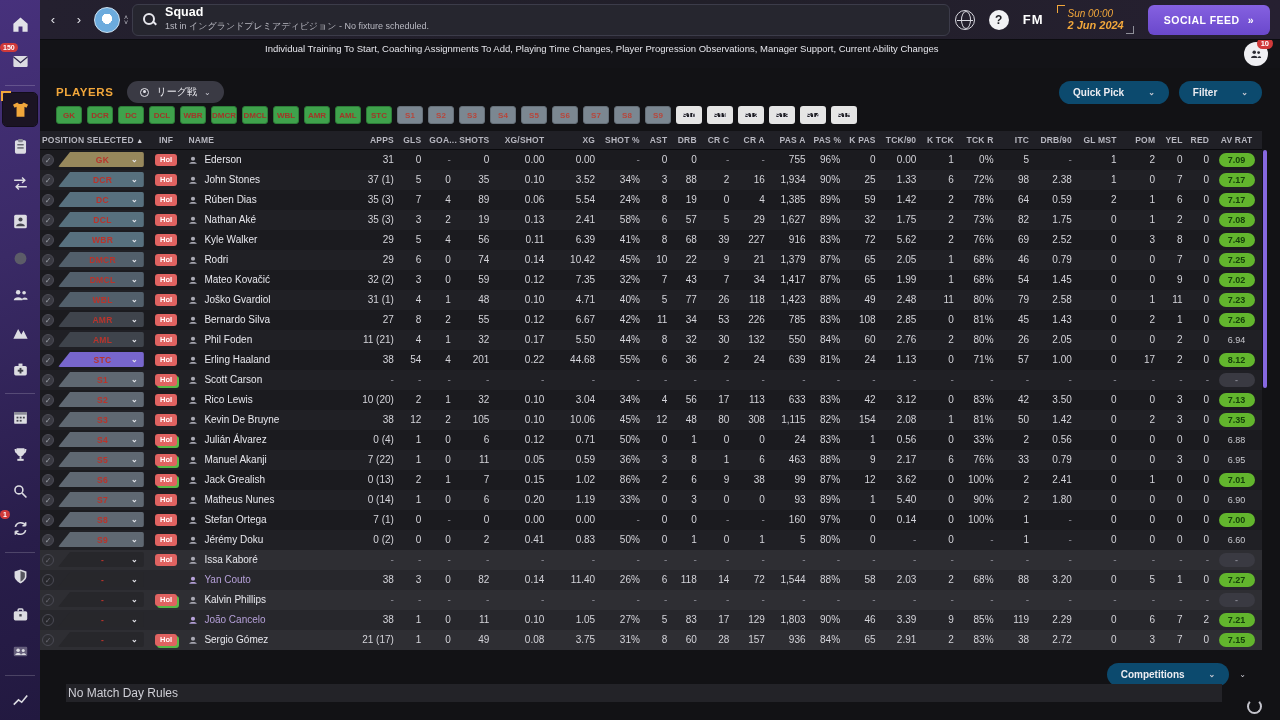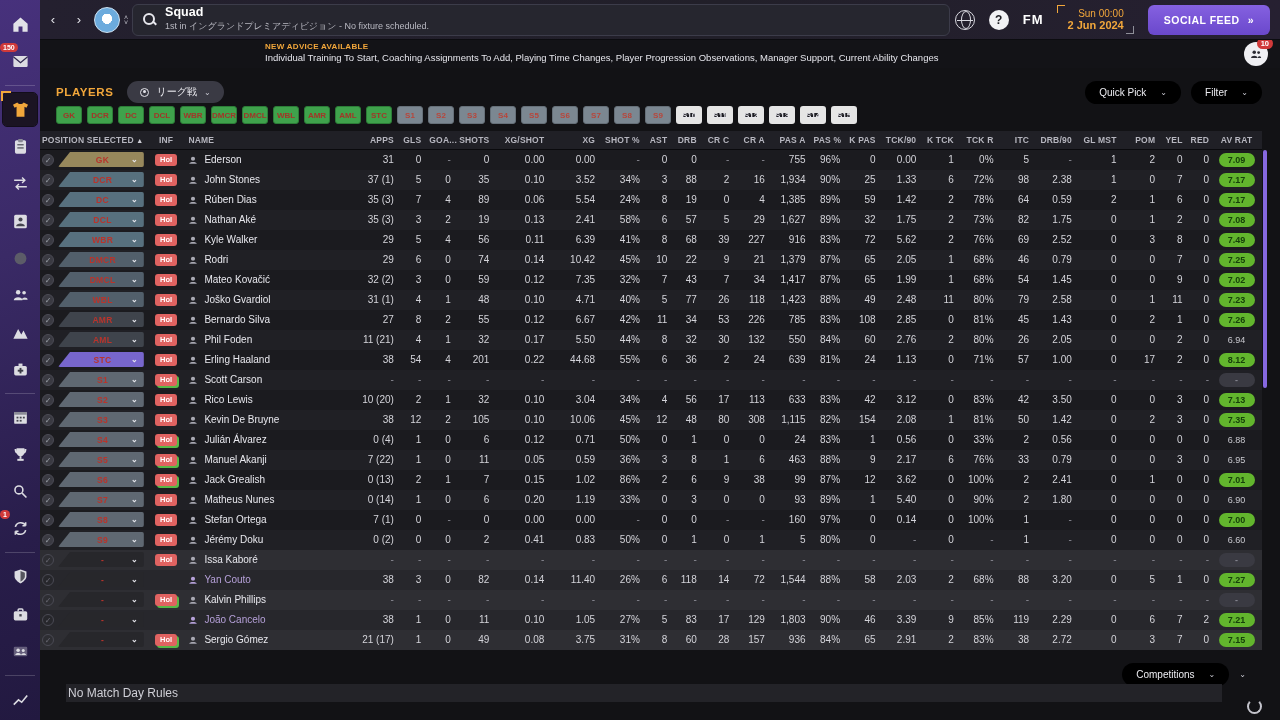--- a/index.html
+++ b/index.html
@@ -28,21 +28,21 @@
   .search-glyph:after{content:"";position:absolute;left:9px;top:9px;width:5px;height:2px;background:#e8e8ee;transform:rotate(45deg);}
   .ttl{font-size:12.5px;font-weight:bold;color:#fff;line-height:13px;}
   .sub{font-size:9px;color:#b9b9c2;margin-top:1px;}
   .tb-right{display:flex;align-items:center;margin-left:auto;gap:14px;padding-right:10px;}
   .circ-ico{width:20px;height:20px;border-radius:50%;display:flex;align-items:center;justify-content:center;}
   .globe{border:1.5px solid #d9d9e0;position:relative;}
   .globe:before{content:"";position:absolute;left:50%;top:0;bottom:0;width:8px;margin-left:-4px;border:1px solid #d9d9e0;border-radius:50%;}
   .globe:after{content:"";position:absolute;left:1px;right:1px;top:50%;height:1px;background:#d9d9e0;}
   .help{background:#f2f2f5;color:#1c1c22;font-weight:bold;font-size:12px;}
   .fmlogo{font-size:13px;font-weight:bold;color:#fff;letter-spacing:1px;}
-  .dateblk{position:relative;padding:3px 10px;text-align:right;}
+  .dateblk{position:relative;padding:3px 10px;text-align:left;font-style:italic;}
   .dateblk:before{content:"";position:absolute;left:0;top:0;width:7px;height:7px;border-left:1.5px solid #f2a73b;border-top:1.5px solid #f2a73b;}
   .dateblk:after{content:"";position:absolute;right:0;bottom:0;width:7px;height:7px;border-right:1.5px solid #8f8f99;border-bottom:1.5px solid #8f8f99;}
   .dateday{font-size:10px;color:#f2a73b;}
   .datefull{font-size:11px;color:#f2a73b;font-weight:bold;}
   .social{height:30px;background:linear-gradient(180deg,#8561e0,#6a48cc);border-radius:6px;color:#fff;font-size:10.5px;font-weight:bold;letter-spacing:.5px;display:flex;align-items:center;gap:8px;padding:0 16px;cursor:pointer;}
 
   
   .subbar{position:absolute;left:40px;top:40px;width:1240px;height:28px;background:#131317;display:flex;z-index:3;}
   .tabzone{width:400px;height:28px;background:linear-gradient(90deg,#3b2c66,#2a2146 70%,#18151f 100%);display:flex;align-items:flex-start;padding-left:18px;gap:26px;}
   .tab{font-size:10.5px;color:#e8e8ee;padding-top:6px;position:relative;cursor:pointer;}
@@ -57,21 +57,21 @@
   .adv-badge{position:absolute;top:-4px;right:-5px;background:#d03a3a;color:#fff;font-size:7.5px;font-weight:bold;border-radius:8px;padding:1px 4px;}
 
   
   .toolrow1{position:absolute;left:40px;top:80px;width:1240px;height:24px;display:flex;align-items:center;}
   .players-lb{color:#f2a73b;font-weight:bold;font-size:11.5px;letter-spacing:.6px;margin-left:16px;}
   .pill{display:flex;align-items:center;gap:7px;background:#3a3a44;border-radius:13px;height:22px;padding:0 13px;margin-left:14px;font-size:10px;color:#ececf1;cursor:pointer;}
   .radio-dot{width:9px;height:9px;border-radius:50%;border:1.5px solid #e4e4ea;position:relative;}
   .radio-dot:before{content:"";position:absolute;left:1.5px;top:1.5px;width:3px;height:3px;border-radius:50%;background:#e4e4ea;}
   .chevron{font-size:8px;color:#c9c9d2;}
   .tr1-right{margin-left:auto;display:flex;gap:10px;padding-right:18px;}
-  .btn{display:flex;align-items:center;gap:14px;background:#000000;border-radius:13px;height:23px;padding:0 14px;font-size:10px;color:#ececf1;cursor:pointer;}
+  .btn{display:flex;align-items:center;gap:24px;background:#0c4a6e;border-radius:13px;height:23px;padding:0 14px;font-size:10px;color:#ececf1;cursor:pointer;font-weight:bold;}
 
   .toolrow2{position:absolute;left:56px;top:106px;width:1200px;height:20px;display:flex;gap:5px;}
   .posbtn{width:26px;height:18px;border-radius:3px;font-size:8px;font-weight:bold;display:flex;align-items:center;justify-content:center;cursor:pointer;}
   .posbtn.green{background:#3fa24c;border:1px solid #2c7d37;color:#a33528;}
   .posbtn.gray{background:#7b8791;border:1px solid #667079;color:#b8453a;}
   .posbtn.dark{background:#1d1d23;border:7px solid #e5e5e5;color:#e8e8ee;}
 
   
   .tablewrap{position:absolute;left:40px;top:131px;width:1222px;}
   table{border-collapse:collapse;table-layout:fixed;width:1222px;}
@@ -267,21 +267,20 @@
       </div>
       <div class="social">
         <span>SOCIAL FEED</span>
           <span>»</span>
       </div>
     </div>
   </header>
 
   <div class="subbar">
     <div class="advice">
-      <div class="adv-head">NEW ADVICE AVAILABLE</div>
       <div class="adv-text">Individual Training To Start, Coaching Assignments To Add, Playing Time Changes, Player Progression Observations, Manager Support, Current Ability Changes</div>
     </div>
     <div class="adv-ico">
       <svg viewBox="0 0 24 24" fill="#2b2b33">
           <circle cx="9" cy="9" r="3"></circle>
           <path d="M3.5 19 C3.5 13.5 14.5 13.5 14.5 19 Z"></path>
           <circle cx="16.5" cy="9.5" r="2.4"></circle>
           <path d="M14.8 18.8 C15.5 14.5 20.8 15 20.8 18.8 Z"></path>
         </svg>
       <span class="adv-badge">10</span>

